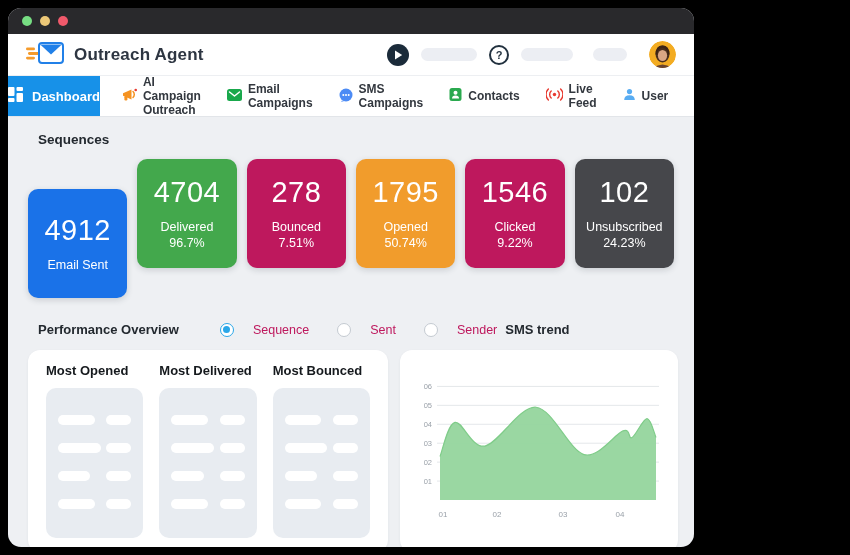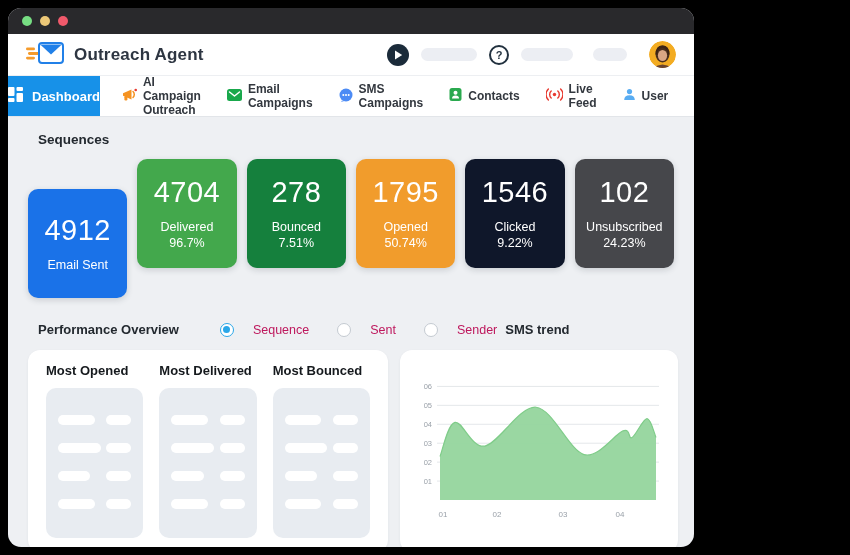--- a/index.html
+++ b/index.html
@@ -201,31 +201,31 @@
     <div class="stat-card" style="background: rgb(26, 114, 232); margin-top: 30px;">
       <div class="stat-value">4912</div>
       <div class="stat-label">Email Sent</div>
       <div class="stat-sub"></div>
     </div>
     <div class="stat-card" style="background: rgb(67, 168, 76);">
       <div class="stat-value">4704</div>
       <div class="stat-label">Delivered</div>
       <div class="stat-sub">96.7%</div>
     </div>
-    <div class="stat-card" style="background: #15803d;">
+    <div class="stat-card" style="background: #be185d;">
       <div class="stat-value">278</div>
       <div class="stat-label">Bounced</div>
       <div class="stat-sub">7.51%</div>
     </div>
     <div class="stat-card" style="background: rgb(241, 156, 44);">
       <div class="stat-value">1795</div>
       <div class="stat-label">Opened</div>
       <div class="stat-sub">50.74%</div>
     </div>
-    <div class="stat-card" style="background: #0f172a;">
+    <div class="stat-card" style="background: #be185d;">
       <div class="stat-value">1546</div>
       <div class="stat-label">Clicked</div>
       <div class="stat-sub">9.22%</div>
     </div>
     <div class="stat-card" style="background: rgb(70, 71, 75);">
       <div class="stat-value">102</div>
       <div class="stat-label">Unsubscribed</div>
       <div class="stat-sub">24.23%</div>
     </div>
   </div>

